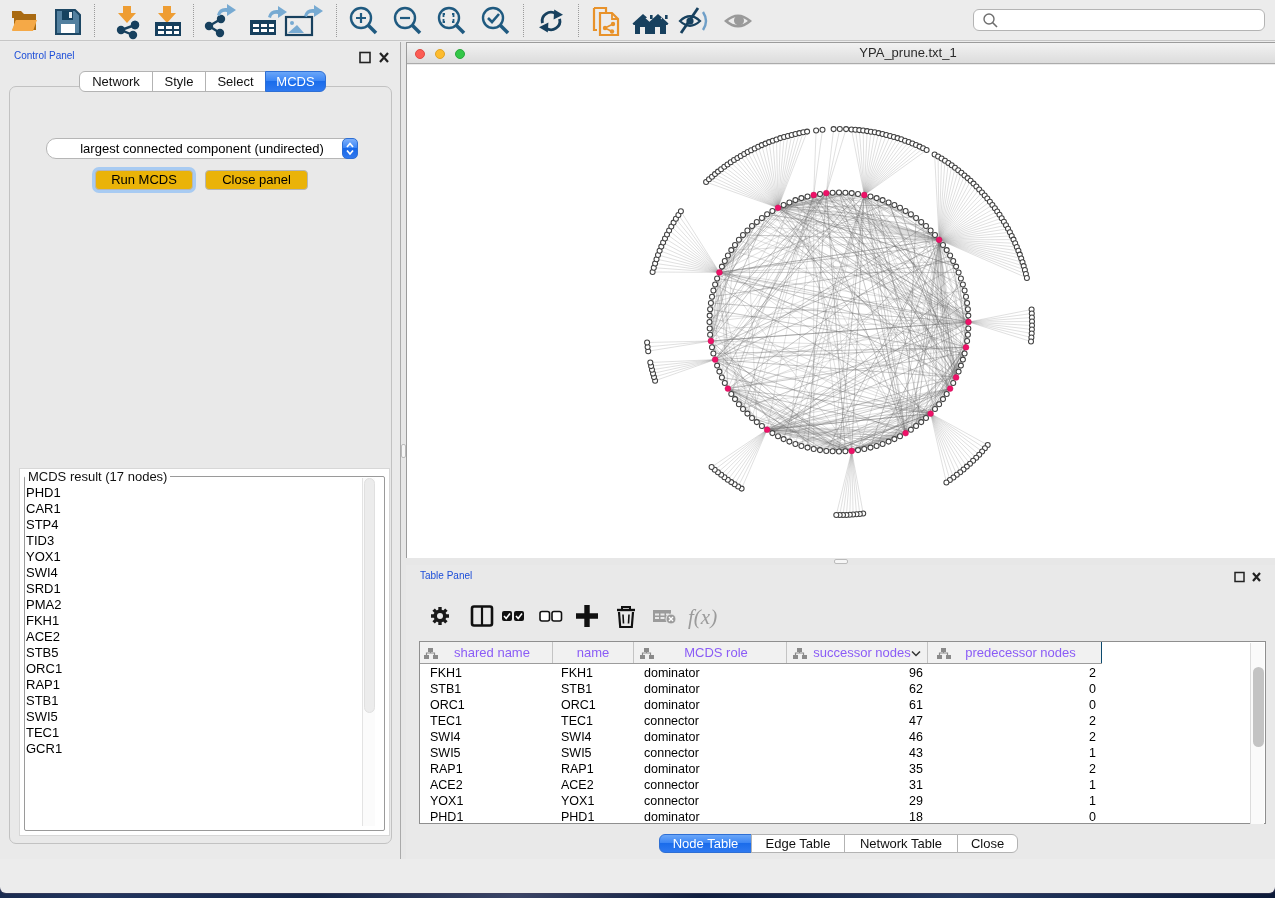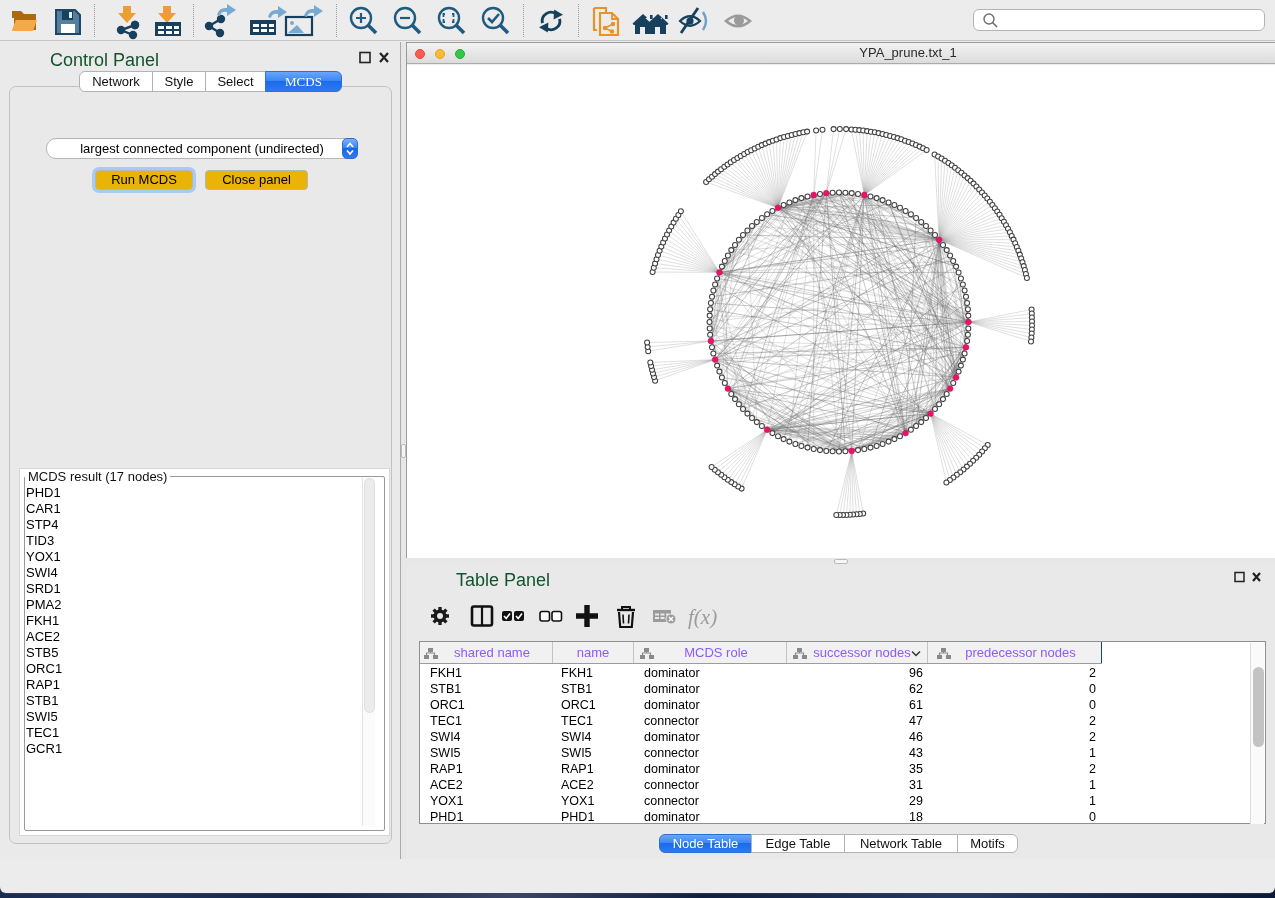--- a/index.html
+++ b/index.html
@@ -9,21 +9,21 @@
     background: linear-gradient(100deg,#0d1c3a 0%,#22355e 18%,#152649 33%,#3a4466 47%,#101f40 60%,#253a63 78%,#0c1a38 100%); }
   #app { position:absolute; left:0; top:0; width:1275px; height:893px; background:#ececec;
     border-radius:0 0 6px 6px; box-shadow:0 0 0 1px rgba(70,65,95,.55); overflow:hidden; }
   .abs { position:absolute; }
   #toolbar { left:0; top:0; width:1275px; height:41px; background:#ececec; border-bottom:1px solid #c6c6c6; }
   .vsep { position:absolute; top:4px; height:33px; width:0; border-left:1px dotted #9a9a9a; }
   #searchbox { position:absolute; left:973px; top:9px; width:292px; height:22px; background:#fff;
     border:1px solid #b4b4b4; border-radius:6px; }
   
   #cpanel { left:0; top:42px; width:401px; height:817px; background:#eaeaea; border-right:1px solid #aaa; }
-  .ptitle { font-size:18px; color:#14532d;margin-left:36px; }
+  .ptitle { font-size:10px; color:#1d4ed8; }
   .tab { position:absolute; top:29px; height:21px; z-index:5; line-height:20px; text-align:center; font-size:13px;
     background:#fff; border:1px solid #b3b3b3; color:#111; }
   .tabsel { background:linear-gradient(#6aa6f8 0%,#3d87f5 45%,#1a6ceb 50%,#2e79f0 100%);
     color:#fff; border-color:#2e6fd4; }
   #cpbox { position:absolute; left:9px; top:44px; width:383px; height:758px;
     border:1px solid #c2c2c2; border-radius:7px; background:#e9e9e9; }
   #mcdsselect { position:absolute; left:36px; top:51px; width:312px; height:21px; background:#fff;
     border:1px solid #b6b6b6; border-radius:10px; font-size:13px; text-align:center; line-height:19px; color:#000; }
   #mcdsspin { position:absolute; right:-1px; top:-1px; width:16px; height:21px; border-radius:5px;
     background:linear-gradient(#7db0fb 0%,#3c86f6 45%,#1667e8 50%,#3179ef 100%); border:1px solid #2e6fd4; }
@@ -224,21 +224,21 @@
 
 <div id="cpanel" class="abs">
   <div class="ptitle" style="position:absolute;left:14px;top:8px">Control Panel</div>
   <svg width="34" height="14" style="position:absolute;left:359px;top:9px">
     <rect x="1" y="1.5" width="10" height="10" fill="none" stroke="#222" stroke-width="1.6"></rect>
     <path d="M21 2 L29 11 M29 2 L21 11" stroke="#222" stroke-width="2.2"></path>
   </svg>
   <div class="tab" style="left:79px; width:74px; border-radius:6px 0 0 6px;">Network</div>
   <div class="tab" style="left:152px; width:54px;">Style</div>
   <div class="tab" style="left:205px; width:61px;">Select</div>
-  <div class="tab tabsel" style="left:265px; width:77px; border-radius:0 6px 6px 0;font-family:Liberation Serif, serif;">MCDS</div>
+  <div class="tab tabsel" style="left:265px; width:61px; border-radius:0 6px 6px 0;">MCDS</div>
   <div id="cpbox">
     <div id="mcdsselect">largest connected component (undirected)
       <div id="mcdsspin">
         <svg width="14" height="19">
           <path d="M4 8 L7 4.5 L10 8" stroke="#fff" stroke-width="1.7" fill="none"></path>
           <path d="M4 11.5 L7 15 L10 11.5" stroke="#fff" stroke-width="1.7" fill="none"></path>
         </svg>
       </div>
     </div>
     <div class="btn" style="left:85px; width:98px; box-shadow:0 0 0 3px #a8cbf2;">Run MCDS</div>
@@ -1340,16 +1340,16 @@
             <span class="c5">0</span>
           </div>
         </div>
     <div id="tsb">
           <div id="tsbthumb"></div>
         </div>
   </div>
   <div class="btab btabsel" style="left:253px;width:93px;border-radius:6px 0 0 6px;top:269px">Node Table</div>
   <div class="btab" style="left:345px;width:94px;top:269px">Edge Table</div>
   <div class="btab" style="left:438px;width:114px;top:269px">Network Table</div>
-  <div class="btab" style="left:551px;width:61px;top:269px;border-radius:0 6px 6px 0">Motifs</div>
+  <div class="btab" style="left:551px;width:61px;top:269px;border-radius:0 6px 6px 0">Close</div>
 </div>
 
 </div>
 
 </body></html>

